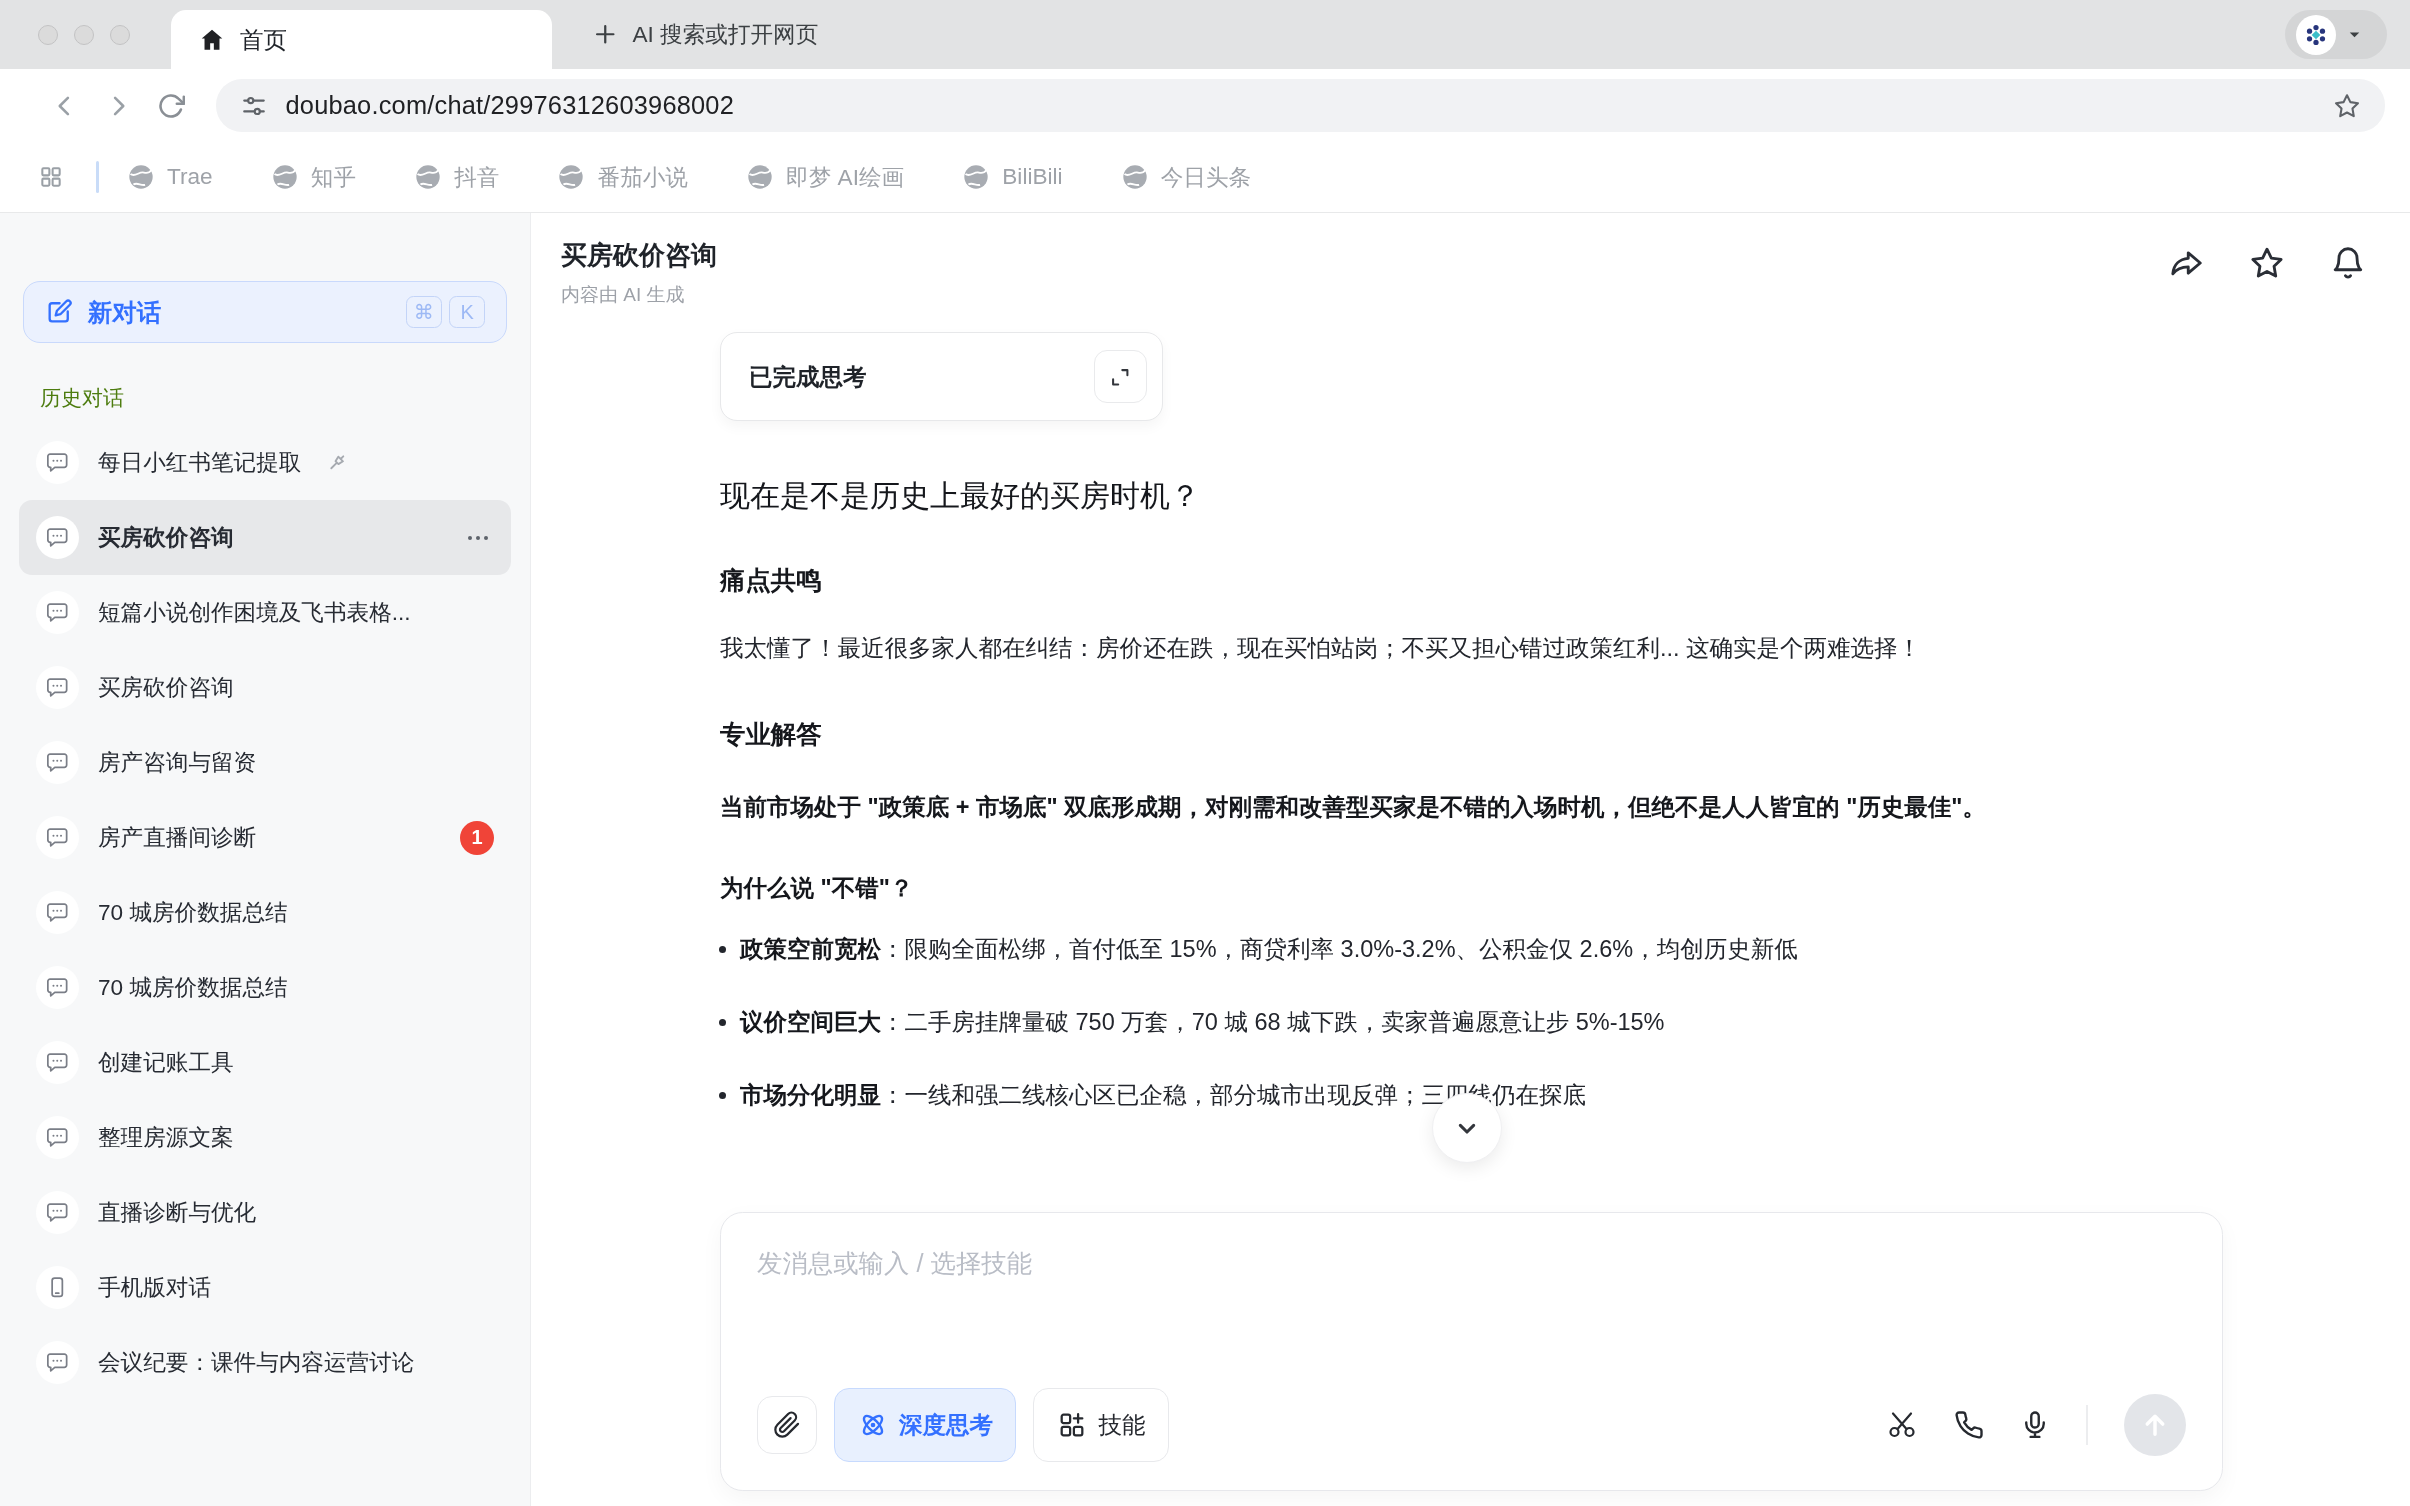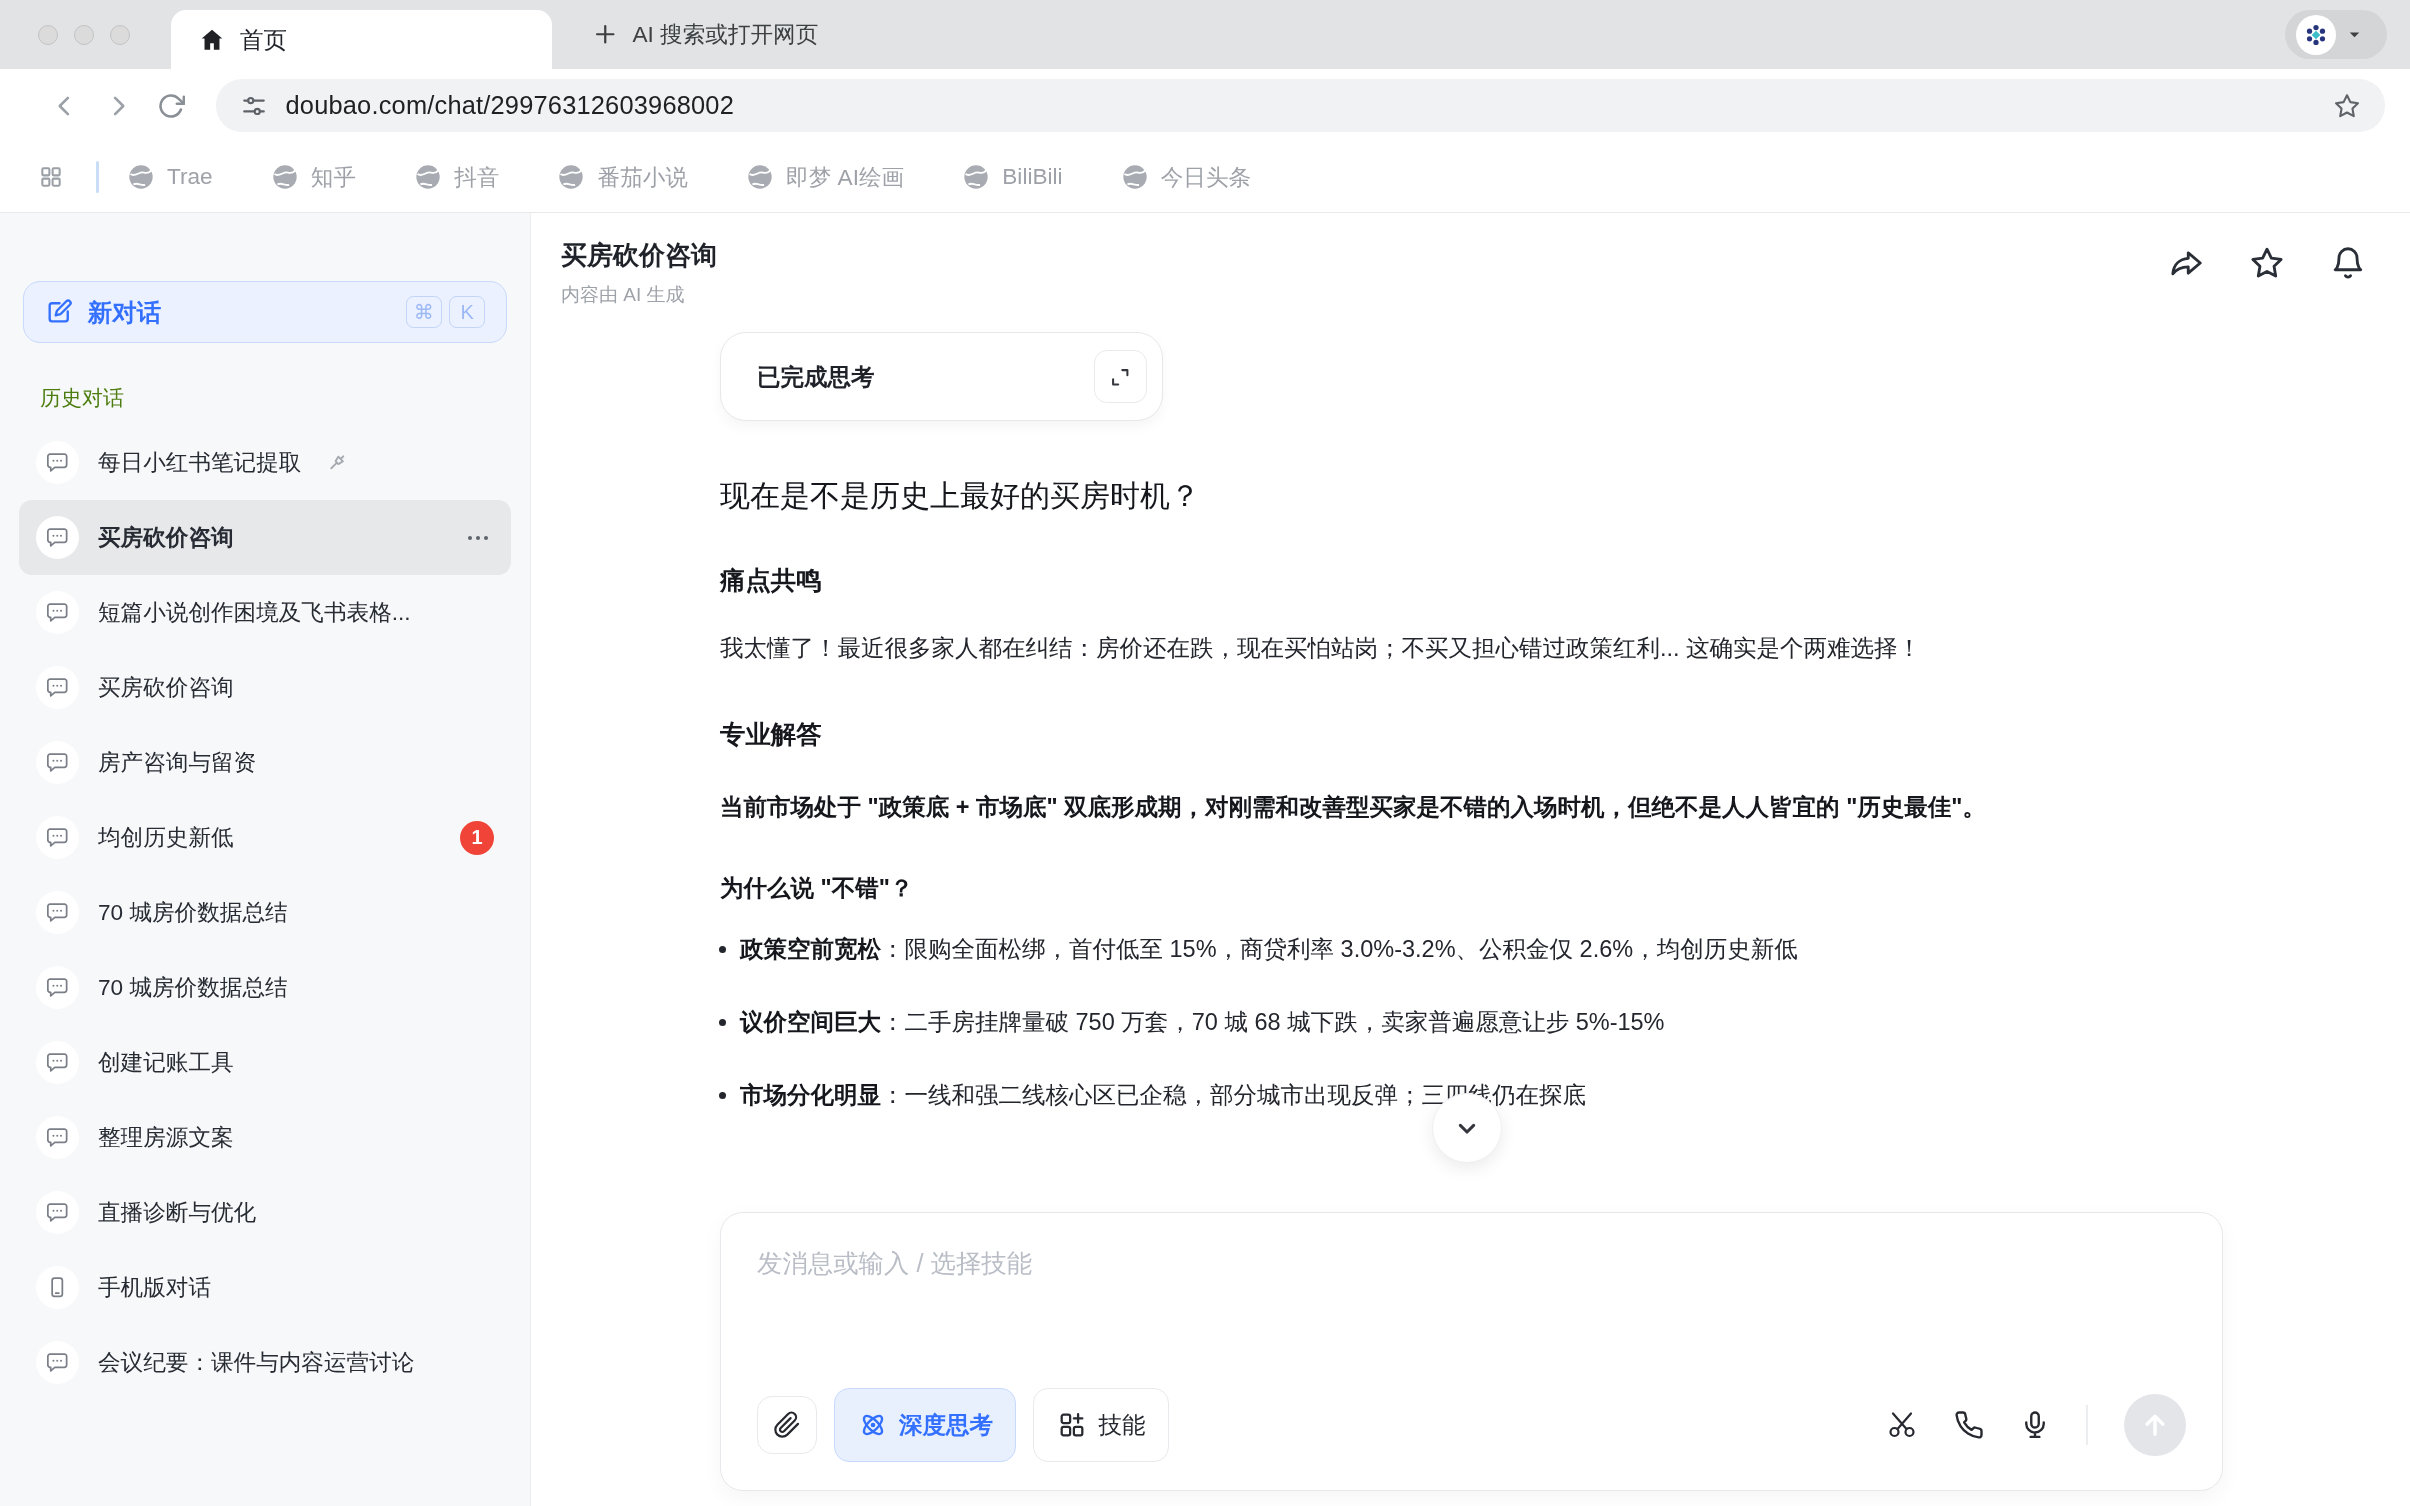--- a/index.html
+++ b/index.html
@@ -72,23 +72,23 @@
 
   
   .main { flex:1; position:relative; background:#fff; }
   .main-header { display:flex; align-items:flex-start; padding:24.5px 45px 0 30px; }
   .chat-title { font-size:26px; font-weight:700; color:#1F2329; }
   .chat-subtitle { font-size:19px; color:#9DA1A8; margin-top:9.4px; }
   .header-actions { margin-left:auto; display:flex; gap:45px; padding-top:7.5px; }
   .icon-btn { background:none; border:none; cursor:pointer; padding:0; }
 
   .content { margin:24.5px 0 0 189px; width:1503px; }
-  .thought-card { width:443px; height:89px; border:0.9px solid #E7E8EA; border-radius:26px;
+  .thought-card { width:443px; height:89px; border:0.9px solid #E7E8EA; border-radius:17px;
                   background:#fff; box-shadow:0 5.6px 13px rgba(0,0,0,.04);
-                  display:flex; align-items:center; padding:0 15px 0 36px; }
+                  display:flex; align-items:center; padding:0 15px 0 28px; }
   .thought-label { font-size:23.5px; font-weight:600; color:#1F2329; }
   .expand-btn { margin-left:auto; width:53px; height:53px; border:0.9px solid #E9EAEC; border-radius:13px;
                 background:#fff; display:flex; align-items:center; justify-content:center; cursor:pointer; }
 
   .art-h1 { margin-top:55px; font-size:30px; font-weight:400; color:#15171C; }
   .art-h2 { margin-top:47px; font-size:25.4px; font-weight:700; color:#15171C; }
   .art-p  { margin-top:28px; font-size:23.5px; color:#23262D; line-height:1.88; }
   .art-lead { margin-top:32px; font-size:23.5px; font-weight:700; color:#15171C; line-height:2.0; }
   .art-h3 { margin-top:41px; font-size:23.5px; font-weight:700; color:#15171C; }
   .art-ul { margin:28px 0 0 20px; }
@@ -325,21 +325,21 @@
             </svg>
           </span>
         <span class="sb-label">房产咨询与留资</span>
       </div>
       <div class="sb-item">
         <span class="bubble">
             <svg class="ico" width="24.5" height="24.5" viewBox="0 0 26 26">
               <use href="#i-bubble"></use>
             </svg>
           </span>
-        <span class="sb-label">均创历史新低</span>
+        <span class="sb-label">房产直播间诊断</span>
         <span class="badge">1</span>
       </div>
       <div class="sb-item">
         <span class="bubble">
             <svg class="ico" width="24.5" height="24.5" viewBox="0 0 26 26">
               <use href="#i-bubble"></use>
             </svg>
           </span>
         <span class="sb-label">70 城房价数据总结</span>
       </div>

